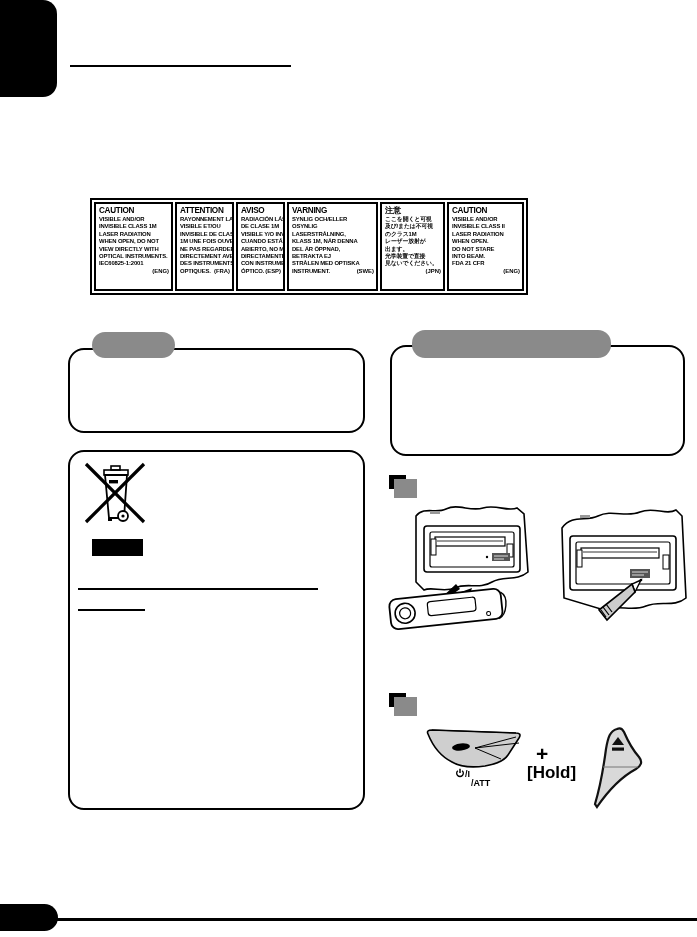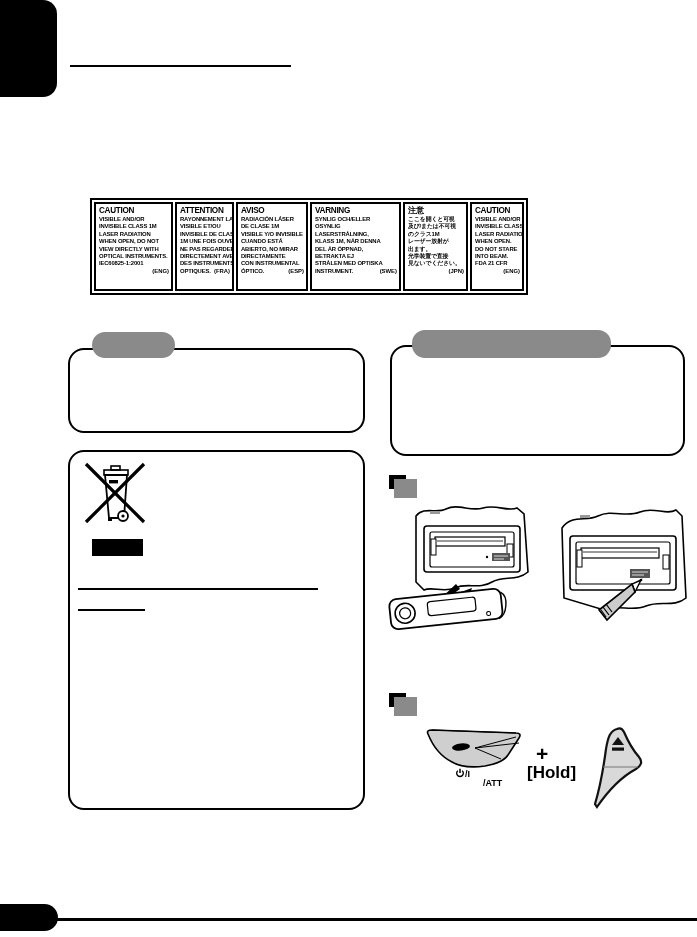--- a/index.html
+++ b/index.html
@@ -12,21 +12,21 @@
   .footer-tab{left:0;top:904px;width:58px;height:27px;background:#000;border-radius:0 14px 14px 0;z-index:2;}
   .footer-rule{left:0;top:918px;width:697px;height:3px;background:#000;}
   .heading-rule{left:70px;top:65px;width:221px;height:2px;background:#000;}
 
   
   .label-table{left:90px;top:198px;width:438px;height:97px;border:2px solid #000;
                background:#fff;display:flex;gap:2px;padding:2px;box-sizing:border-box;}
   .label-col{border:2px solid #000;box-sizing:border-box;padding:2px 2px 1px 3px;overflow:hidden;}
   .label-col:nth-child(1){width:79px;}
   .label-col:nth-child(2){width:59px;}
-  .label-col:nth-child(3){width:72px;}
+  .label-col:nth-child(3){width:49px;}
   .label-col:nth-child(4){width:91px;}
   .label-col:nth-child(5){width:65px;}
   .label-col:nth-child(6){width:75px;flex:1;}
   .label-title{font-size:8.2px;font-weight:bold;line-height:10px;letter-spacing:-0.3px;white-space:nowrap;}
   .label-lines{font-size:5.9px;font-weight:bold;line-height:7.4px;letter-spacing:-0.15px;white-space:nowrap;}
   .label-tag{font-size:5.9px;font-weight:bold;line-height:7.4px;text-align:right;}
   .tag-inline .label-tag{margin-top:-7.4px;}
 
   
   .note-box{border:2px solid #000;border-radius:16px;background:#fff;box-sizing:border-box;}
@@ -44,21 +44,21 @@
   
   .step-marker{width:30px;height:24px;}
   .step-marker .blk{position:absolute;left:0;top:0;width:17px;height:14px;background:#000;}
   .step-marker .gry{position:absolute;left:5px;top:4px;width:23px;height:19px;background:#8a8a8a;}
   .step1{left:389px;top:475px;}
   .step2{left:389px;top:693px;}
 
   .plus-sign{left:536px;top:742px;font-size:21px;font-weight:bold;}
   .hold-text{left:527px;top:763px;font-size:17px;font-weight:bold;font-family:"Liberation Sans",sans-serif;}
   .btn-label{left:455px;top:768px;font-size:9px;font-weight:bold;line-height:9px;}
-  .btn-label .l2{margin-left:28px;}
+  .btn-label .l2{margin-left:16px;}
   .btn-label svg{vertical-align:-1px;}
 </style>
 </head>
 <body>
 
 <div class="page">
 
   <div class="abs corner-tab"></div>
   <div class="abs heading-rule"></div>
 

